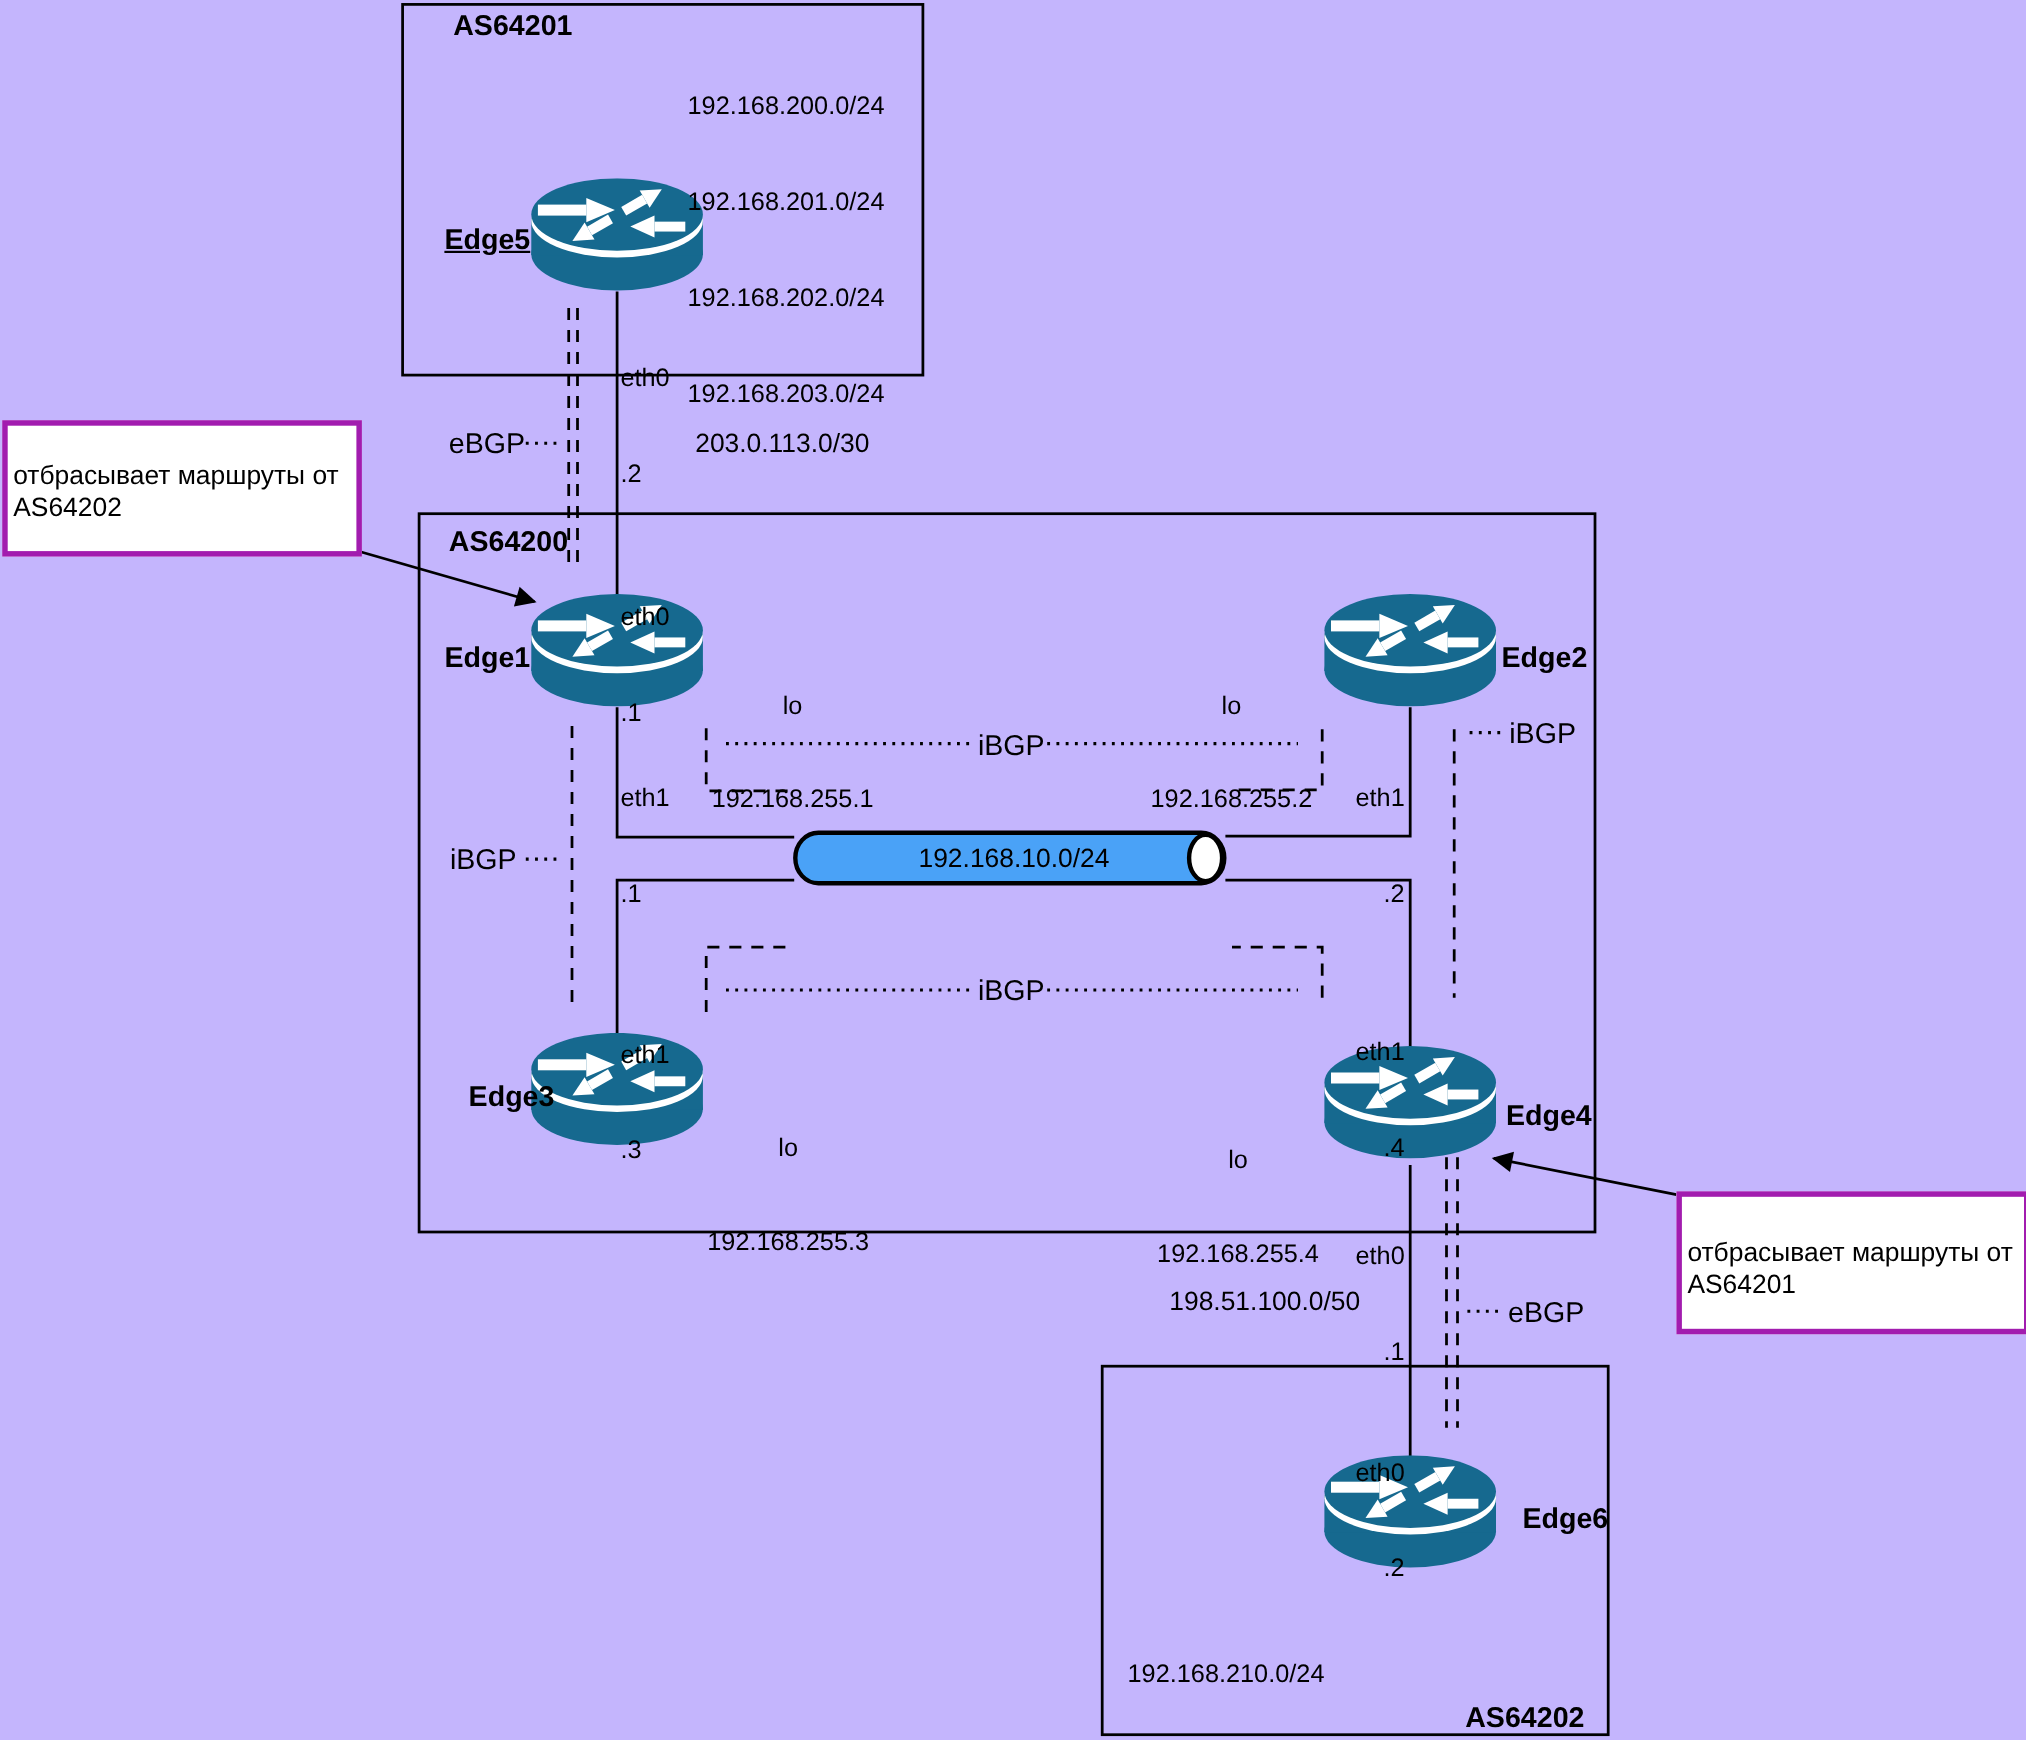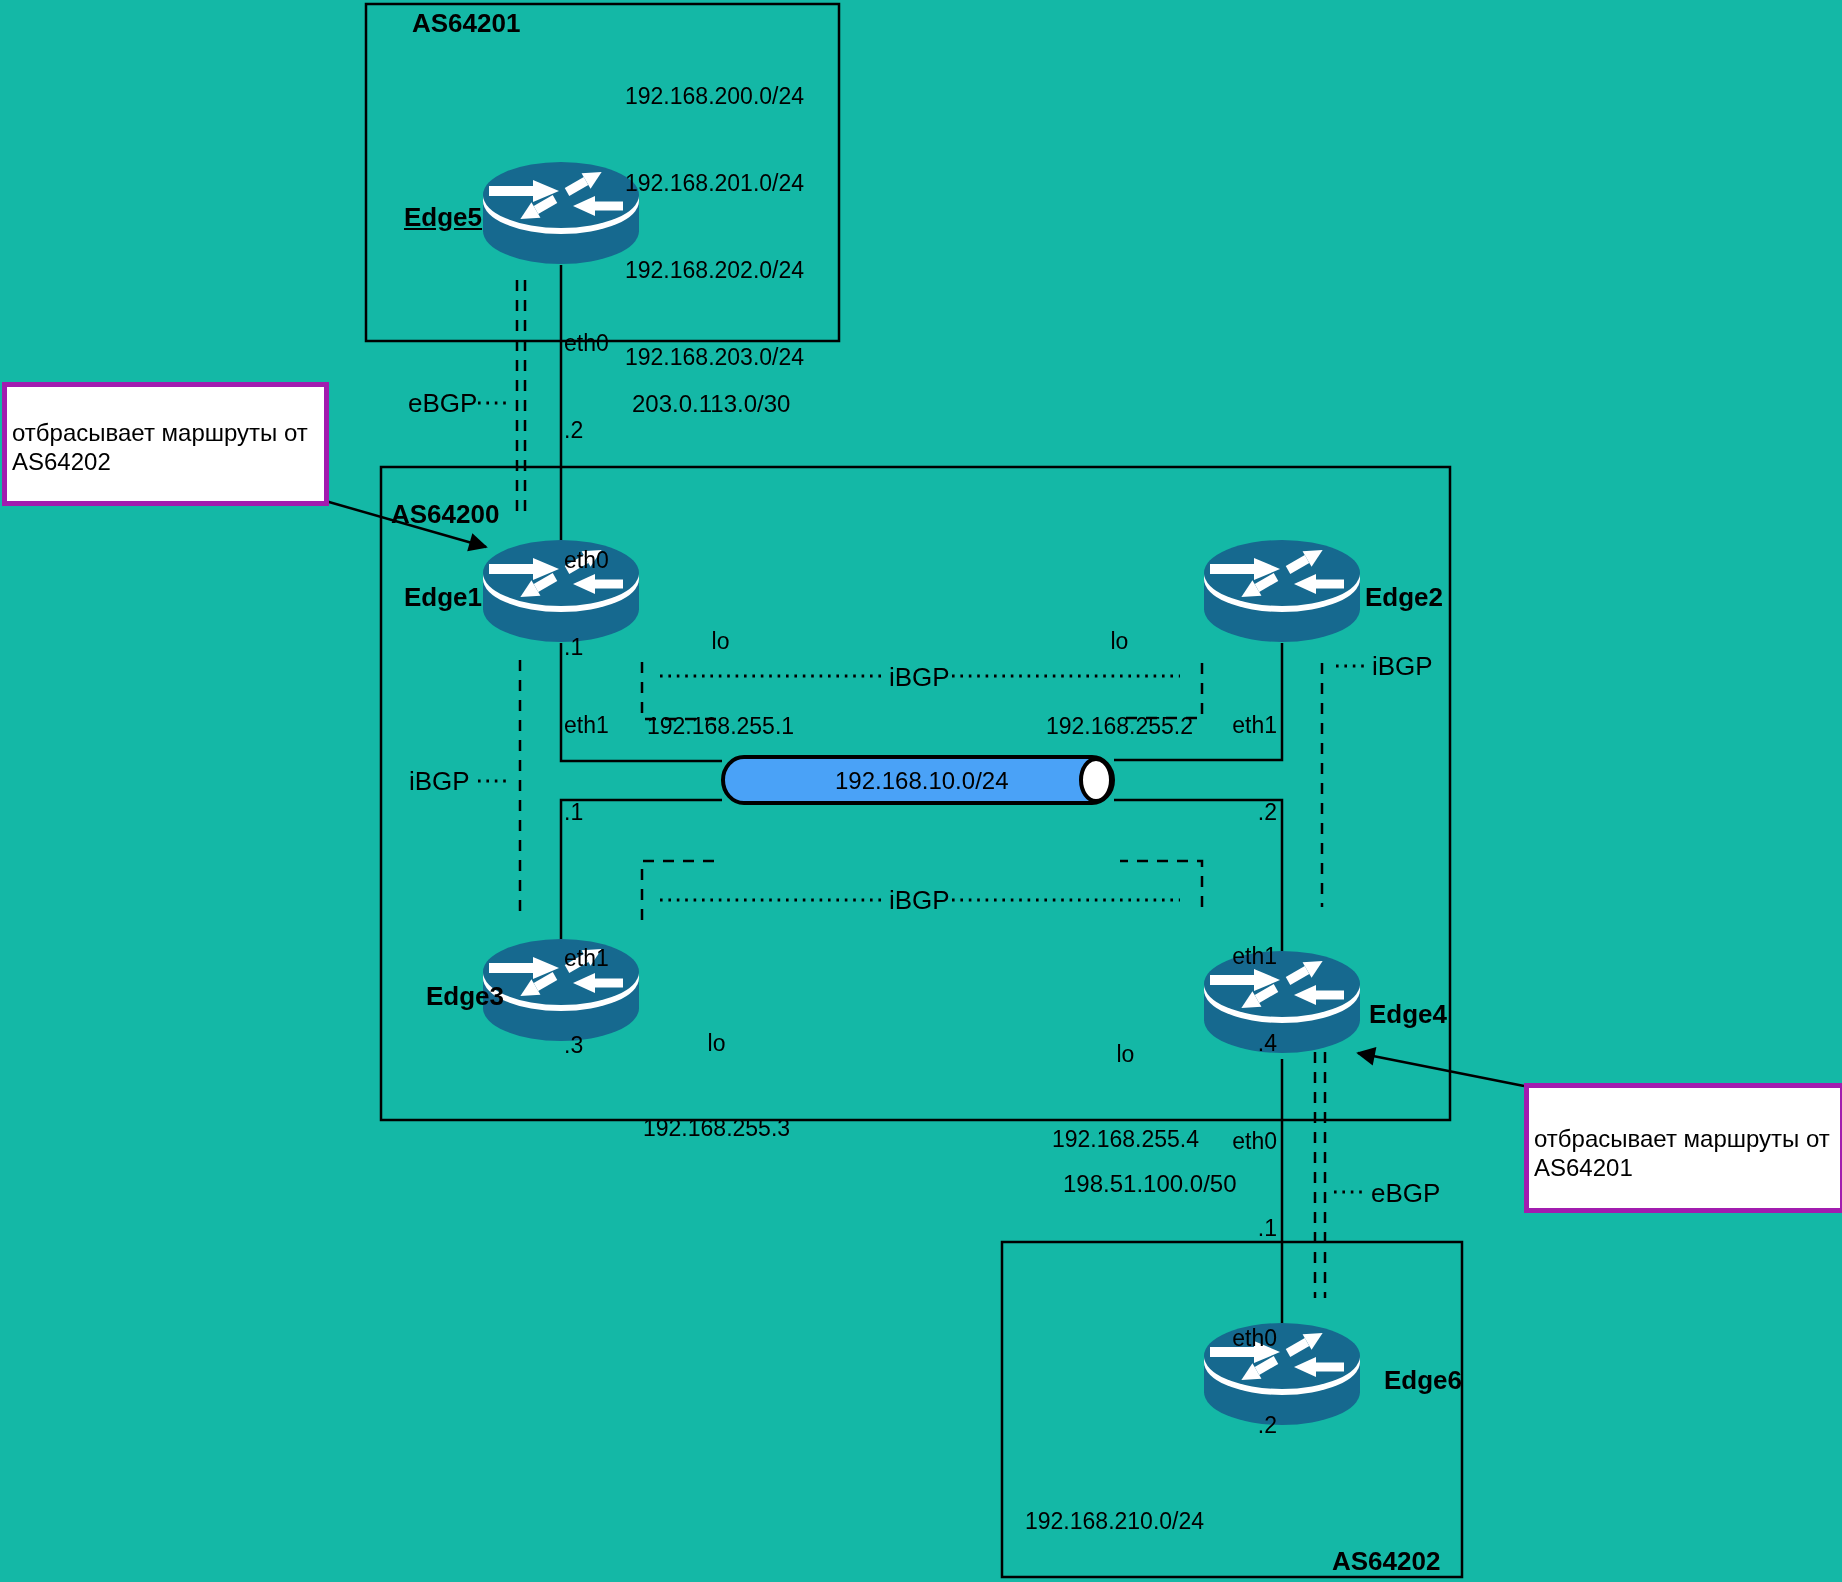--- a/index.html
+++ b/index.html
@@ -4,21 +4,21 @@
 <style>
   :root{
     --router:#16698f;
     --segment:#4aa2f7;
     --line:#000000;
   }
   html,body{margin:0;padding:0;background:#ffffff;}
   #stage{
     position:relative;
     width:1842px;height:1582px;
-    background:#14b8a6;
+    background:#c4b5fd;
     font-family:"Liberation Sans",sans-serif;
     color:#000;
     overflow:hidden;
   }
   #wires{position:absolute;left:0;top:0;}
   .box{fill:none;stroke:var(--line);stroke-width:2.5;}
   .solid{stroke:var(--line);stroke-width:2.5;fill:none;}
   .dash{stroke:var(--line);stroke-width:2.5;fill:none;stroke-dasharray:11 9;}
   .dot{stroke:var(--line);stroke-width:2.8;fill:none;stroke-dasharray:2.6 5.8;}
   .lbl{position:absolute;font-size:23px;line-height:29px;white-space:pre;}
@@ -127,21 +127,21 @@
   </div>
   <div class="lbl b" style="left:404px;top:202px;text-decoration:underline;">Edge5</div>
   <div class="lbl iface" style="left:564px;top:271px;">
     <span>eth0</span>
     <span>.2</span>
   </div>
 
   <div class="lbl s26" style="left:408px;top:388px;">eBGP</div>
   <div class="lbl s24" style="left:632px;top:389px;">203.0.113.0/30</div>
 
-  <div class="lbl b" style="left:391px;top:477px;margin-top:22px;">AS64200</div>
+  <div class="lbl b" style="left:408px;top:477px;">AS64200</div>
 
   <div class="lbl iface" style="left:564px;top:488px;">
     <span>eth0</span>
     <span>.1</span>
   </div>
   <div class="lbl b" style="left:404px;top:582px;">Edge1</div>
   <div class="lbl lo" style="left:647px;top:570px;">
     <span>lo</span>
     <span>192.168.255.1</span>
   </div>

